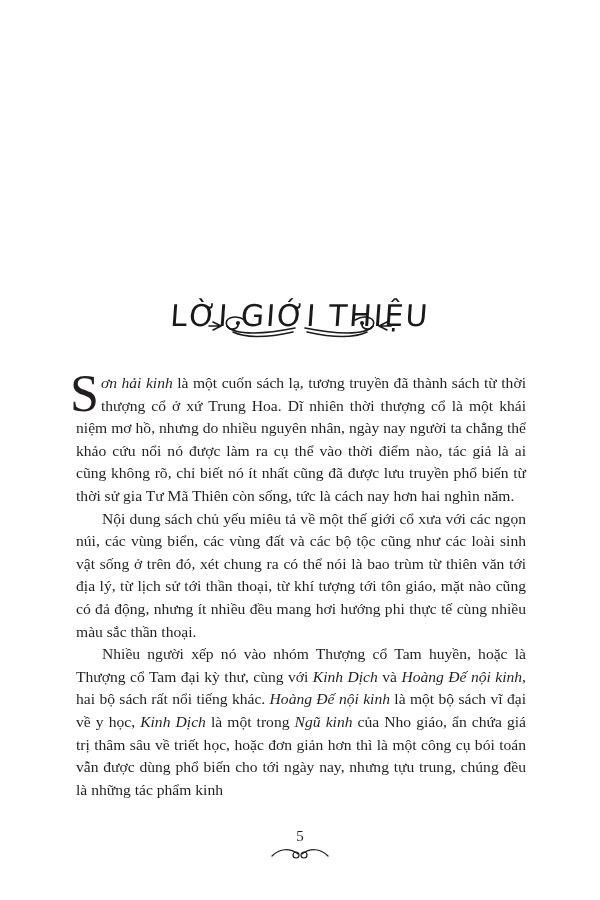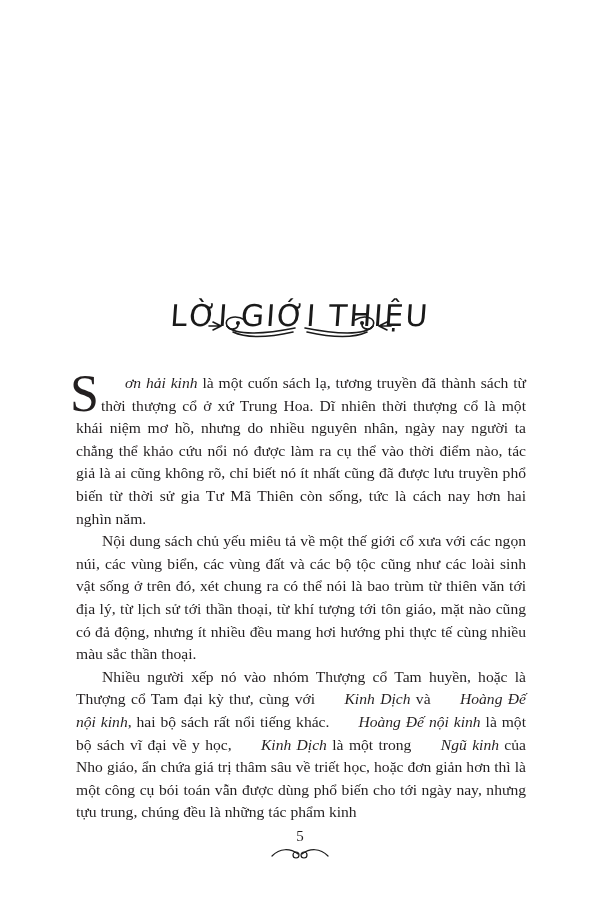--- a/index.html
+++ b/index.html
@@ -16,21 +16,21 @@
   .body-text {
     position: absolute; top: 372px; left: 76px; width: 450px;
     font-size: 15.6px; line-height: 22.6px; text-align: justify;
   }
   .body-text p { margin: 0; text-indent: 26px; }
   .body-text p.first { text-indent: 0; }
   .dropcap {
     float: left; font-size: 52px; line-height: 40px; margin: 2px 2px 0 -6px;
     font-family: "Liberation Serif", serif;
   }
-  em { font-style: italic; margin-left: 24px; }
+  em { font-style: italic; }
   .page-number {
     position: absolute; top: 828px; left: 0; width: 600px; text-align: center; font-size: 15px;
   }
   .ornament-bottom { position: absolute; top: 846px; left: 270px; width: 60px; height: 14px; }
 </style>
 </head>
 <body>
 
 <div>
   <h1 class="title">LỜI GIỚI THIỆU</h1>

